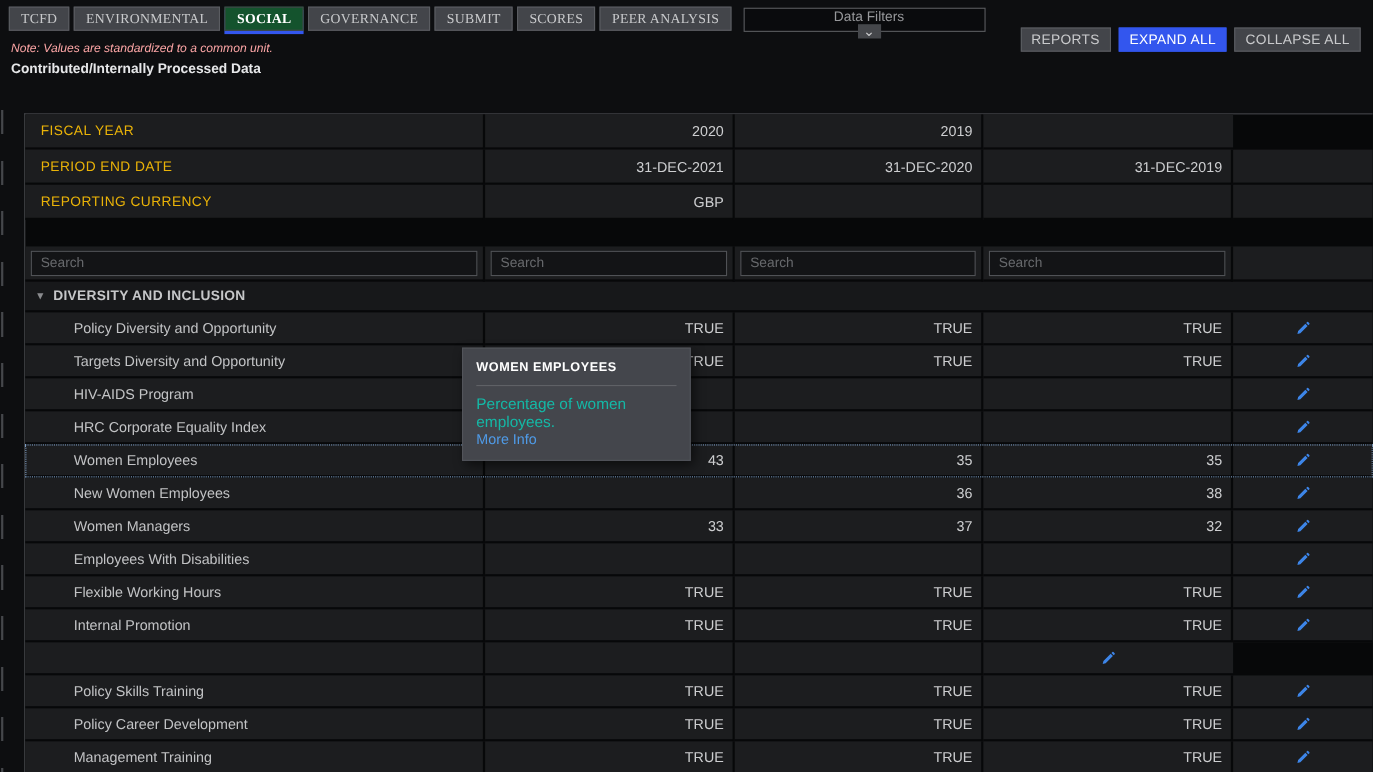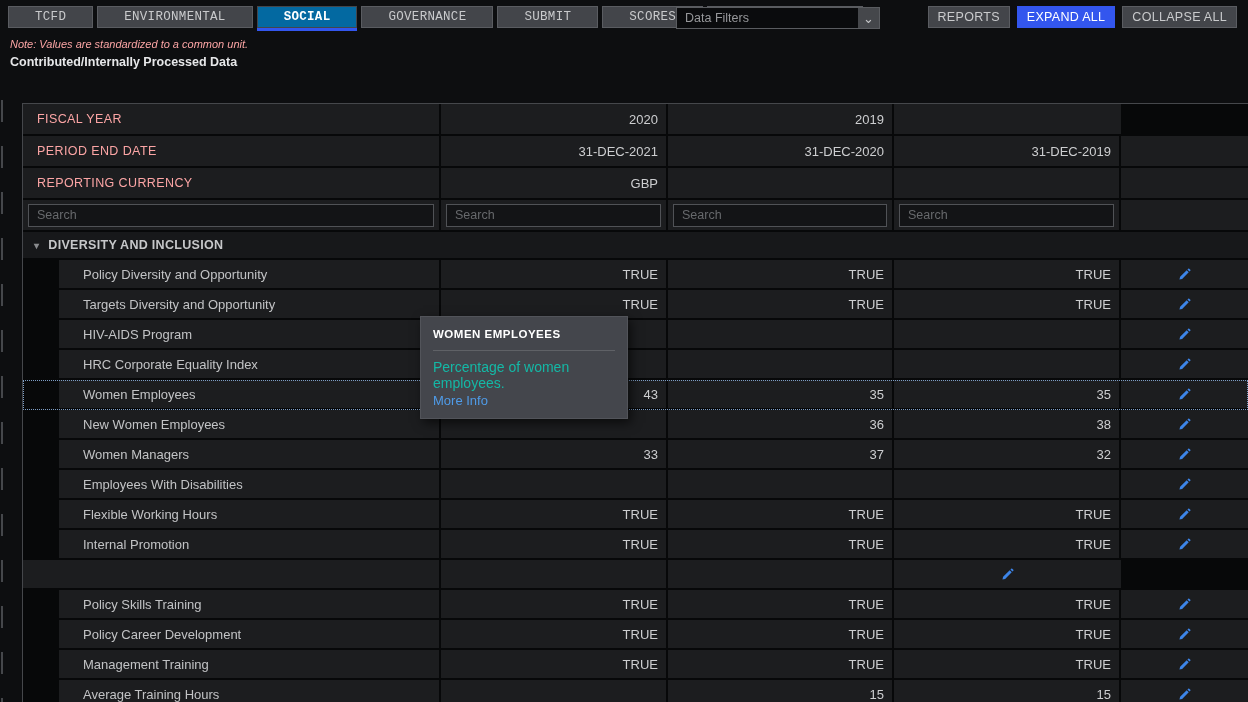--- a/index.html
+++ b/index.html
@@ -8,33 +8,33 @@
     position:relative; overflow:hidden;
     background:#0d0e10; color:#c9cacc;
     font-family:"Liberation Sans", sans-serif;
   }
   :root { --accent:#3356ee; --edit:#3d85e8; --link:#4f9be8; --sel:#7d9dc4; }
 
   
   .topbar { position:absolute; top:6px; left:8px; right:11px; height:25px; display:flex; align-items:flex-start; }
   .tabs { display:flex; gap:4px; }
   .tab {
-    height:22px; padding:0 26px; background:#43454a; color:#c9cacc;
+    height:22px; padding:0 10px; background:#43454a; color:#c9cacc;
     border:1px solid #5a5c61; font-size:12.5px; letter-spacing:.3px;
-    font-family:Liberation Mono, monospace; cursor:pointer; white-space:nowrap;
+    font-family:Liberation Serif, serif; cursor:pointer; white-space:nowrap;
   }
-  .tab.active { background:#0369a1; color:#ffffff; border-color:#44464b; box-shadow:0 3px 0 0 var(--accent); font-weight:bold; }
+  .tab.active { background:#14532d; color:#ffffff; border-color:#44464b; box-shadow:0 3px 0 0 var(--accent); font-weight:bold; }
   .filters {
-    position:absolute; left:668px; top:1px; width:204px; height:22px;
+    position:absolute; left:668px; top:1px; width:220px; height:22px;
     background:#0a0b0d; border:1px solid #5a5c60; color:#97989b;
     display:flex; align-items:center; justify-content:space-between;
-    font-size:12.5px; padding-left:8px; cursor:pointer;
+    font-size:12.5px; padding-left:8px; cursor:pointer;flex-direction:column;
   }
   .chev { width:21px; height:100%; background:#45474b; color:#c6c7c9; display:flex; align-items:center; justify-content:center; font-size:13px; line-height:1; }
-  .actions { margin-left:auto; display:flex; gap:7px; }
+  .actions { margin-left:auto; display:flex; gap:7px;margin-top:19px; }
   .action-btn {
     height:22px; padding:0 9px; background:#43454a; color:#c9cacc;
     border:1px solid #5a5c61; font-size:12.5px; letter-spacing:.3px;
     font-family:inherit; cursor:pointer; white-space:nowrap;
   }
   .action-btn.primary { background:var(--accent); border-color:var(--accent); color:#fff; }
 
   
   .note { position:absolute; left:10px; top:38px; font-size:11px; color:#fca5a5;font-style:italic; }
   .subtitle { position:absolute; left:10px; top:55px; font-size:12.5px; font-weight:bold; color:#e6e7e9; }
@@ -44,32 +44,32 @@
     background:repeating-linear-gradient(to bottom,#45474b 0 22px, transparent 22px 46px); }
 
   
   .table { position:absolute; left:22px; top:103px; width:1226px; background:#070809;
     border-top:1px solid #45474b; border-left:1px solid #45474b; }
   .row { display:grid; grid-template-columns:418px 227px 226px 227px 1fr; }
   .cell { background:#1c1d1f; border-right:2px solid #070809; border-bottom:2px solid #070809;
     display:flex; align-items:center; overflow:hidden; }
   .cell:last-child { border-right:none; }
   .meta-row .cell, .search-row .cell { height:32px; }
-  .meta-row .label { padding-left:14px; color:#fca5a5; font-size:12.5px; letter-spacing:.4px; }
+  .meta-row .label { padding-left:14px; color:#eab308; font-size:12.5px; letter-spacing:.4px; }
   .val { justify-content:flex-end; padding-right:8px; color:#cdced0; font-size:13px; }
-  .search-row .cell { padding:0 5px; }
+  .search-row .cell { padding:0 5px;margin-top:24px; }
   .search-input { width:100%; height:23px; background:#131416; border:1px solid #505256;
     color:#9a9b9e; font-size:12.5px; padding:0 8px; font-family:inherit; }
   .search-input::placeholder { color:#67696c; }
   .section-row { display:flex; align-items:center; height:28px; background:#17181a;
     border-bottom:2px solid #070809; color:#c6c7c9; font-weight:bold; font-size:12.5px;
     letter-spacing:.3px; padding-left:11px; gap:9px; cursor:pointer; }
   .tri { color:#8a8b8e; font-size:10px; }
   .data-row .cell { height:30px; }
-  .data-row .label { padding-left:24px; color:#c2c3c5; font-size:13px;margin-left:36px; }
+  .data-row .label { padding-left:44px; color:#c2c3c5; font-size:13px; }
   .data-row.selected { outline:1px dotted var(--sel); outline-offset:-1px; position:relative; z-index:2; }
   .last { justify-content:center; }
   .edit-btn { background:none; border:none; color:var(--edit); cursor:pointer; display:flex; align-items:center; }
 
   
   .tooltip { position:absolute; left:420px; top:316px; width:208px; z-index:10;
     background:#44464c; border:1px solid #52545a; box-shadow:3px 4px 10px rgba(0,0,0,.6);
     padding:11px 12px 9px; }
   .tooltip-title { font-size:11.5px; font-weight:bold; color:#ffffff; letter-spacing:.5px; }
   .tooltip-divider { border:none; border-top:1px solid #5f6166; margin:10px 0 8px; }

